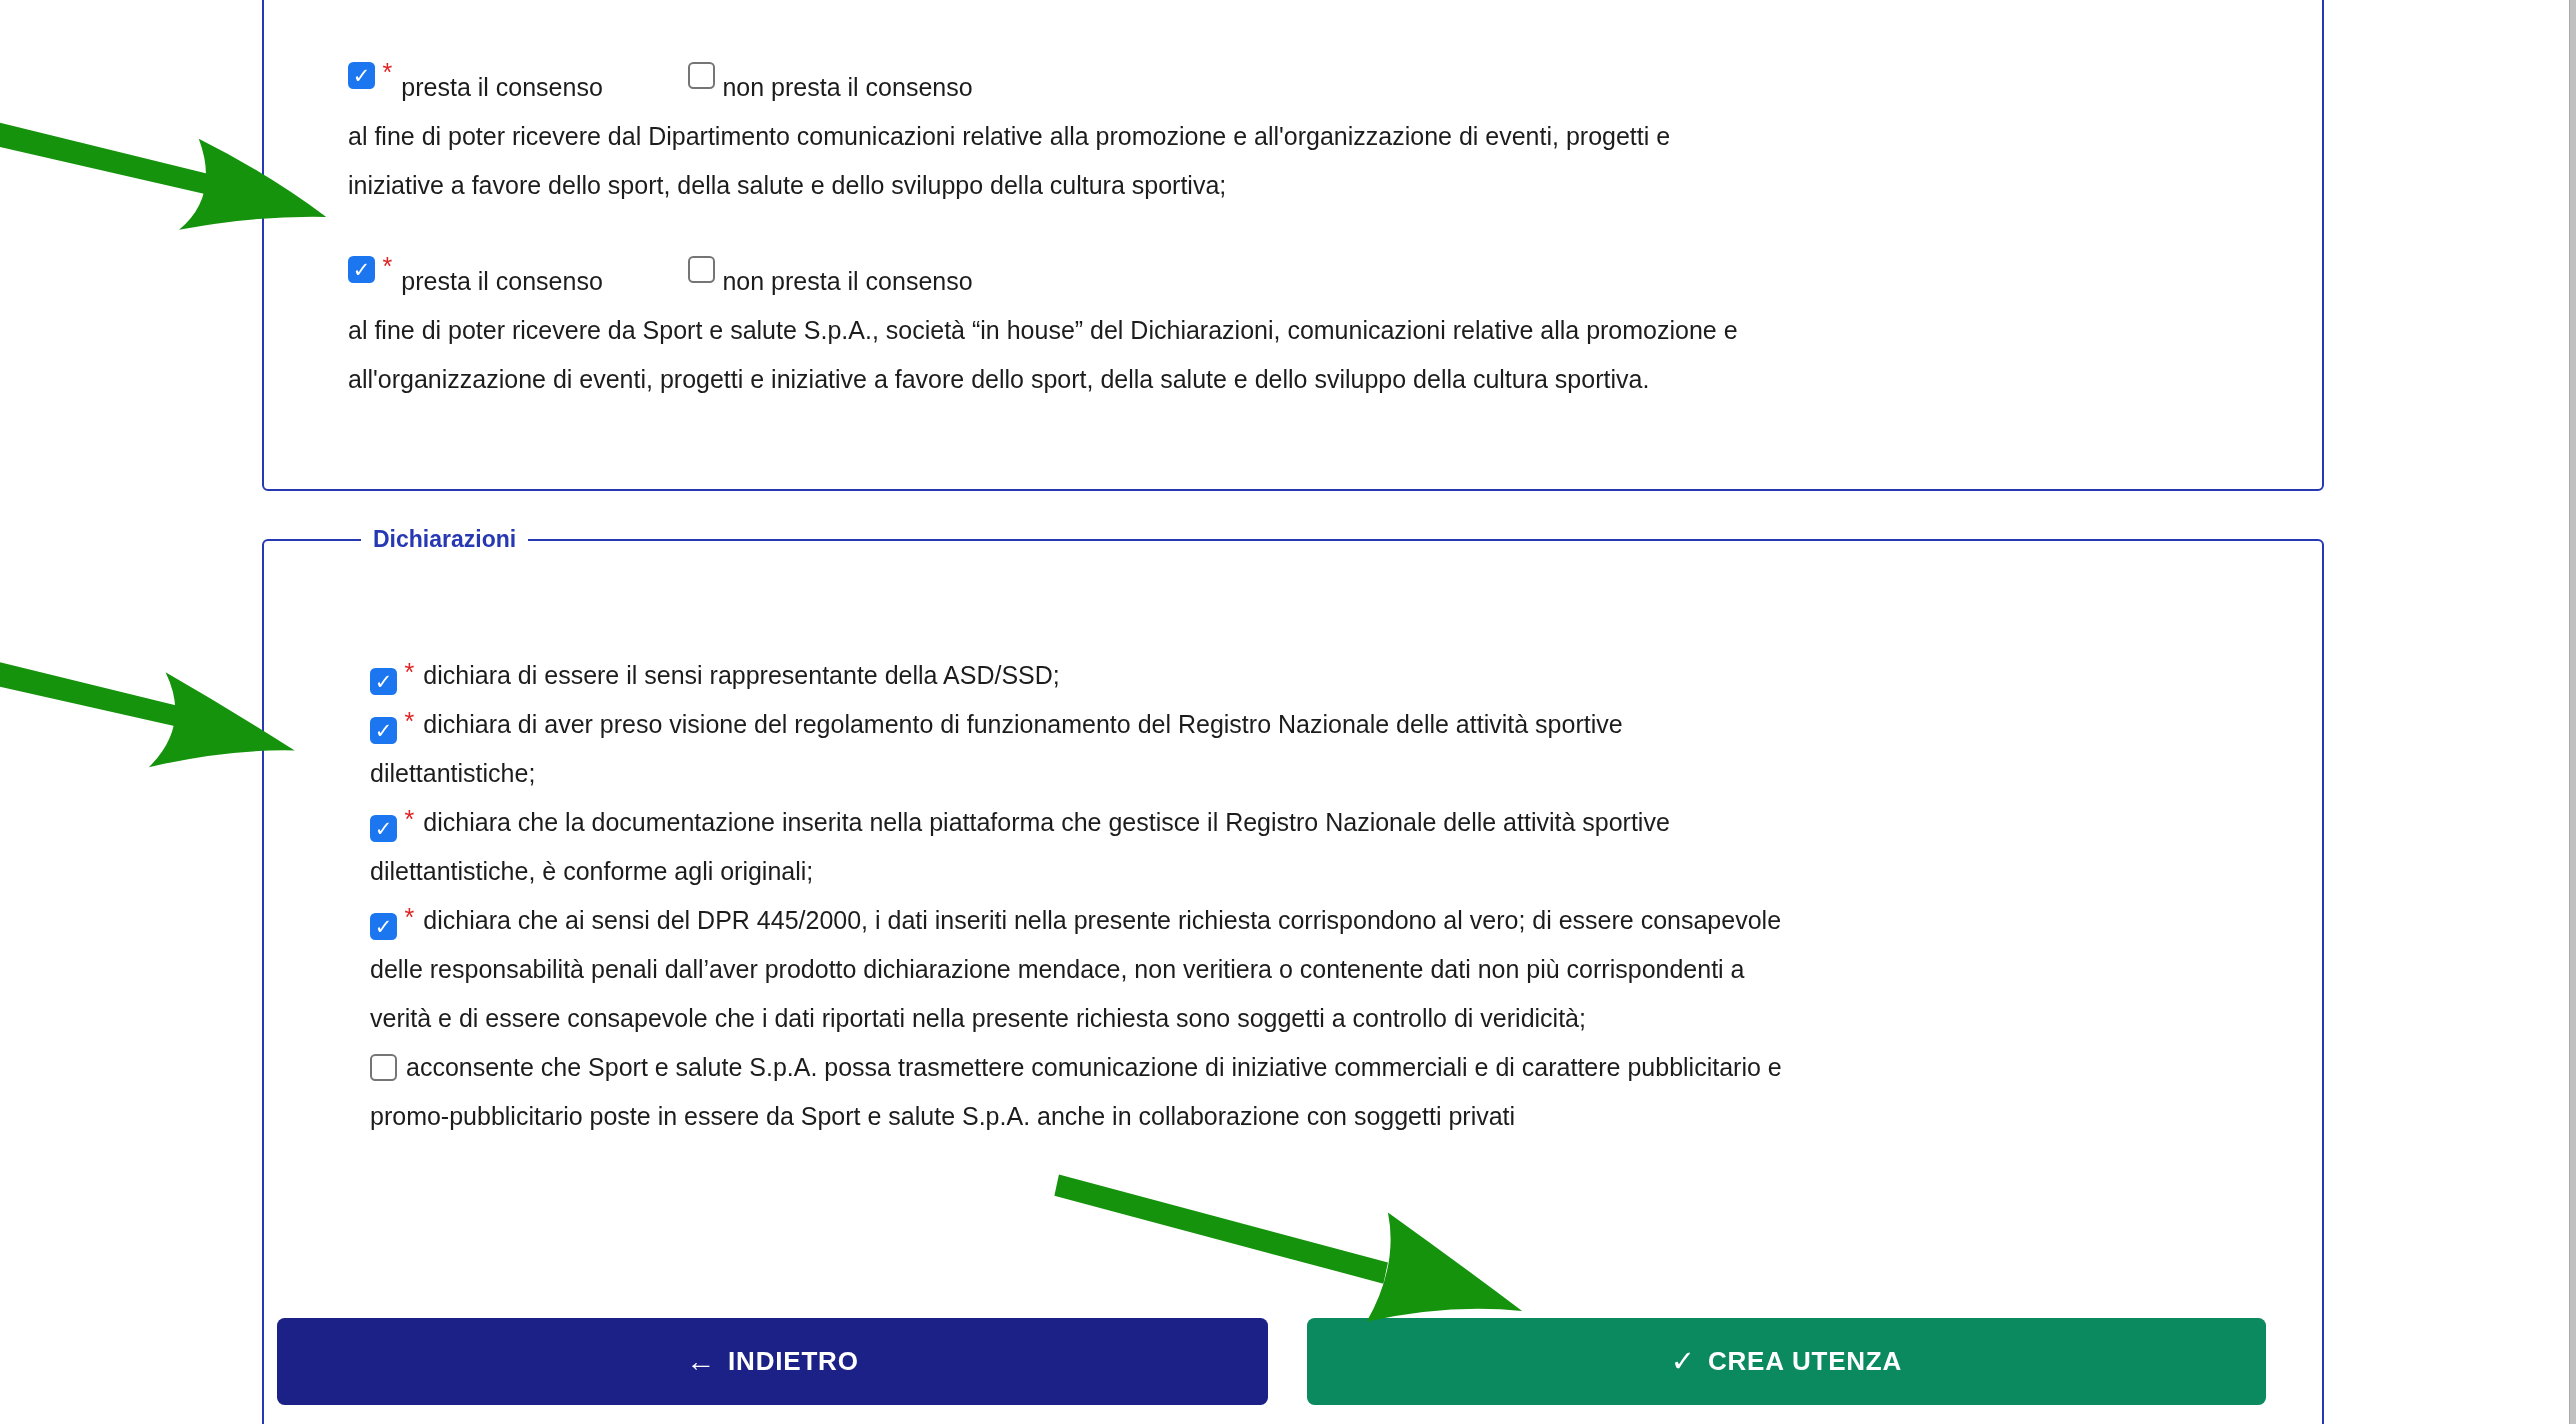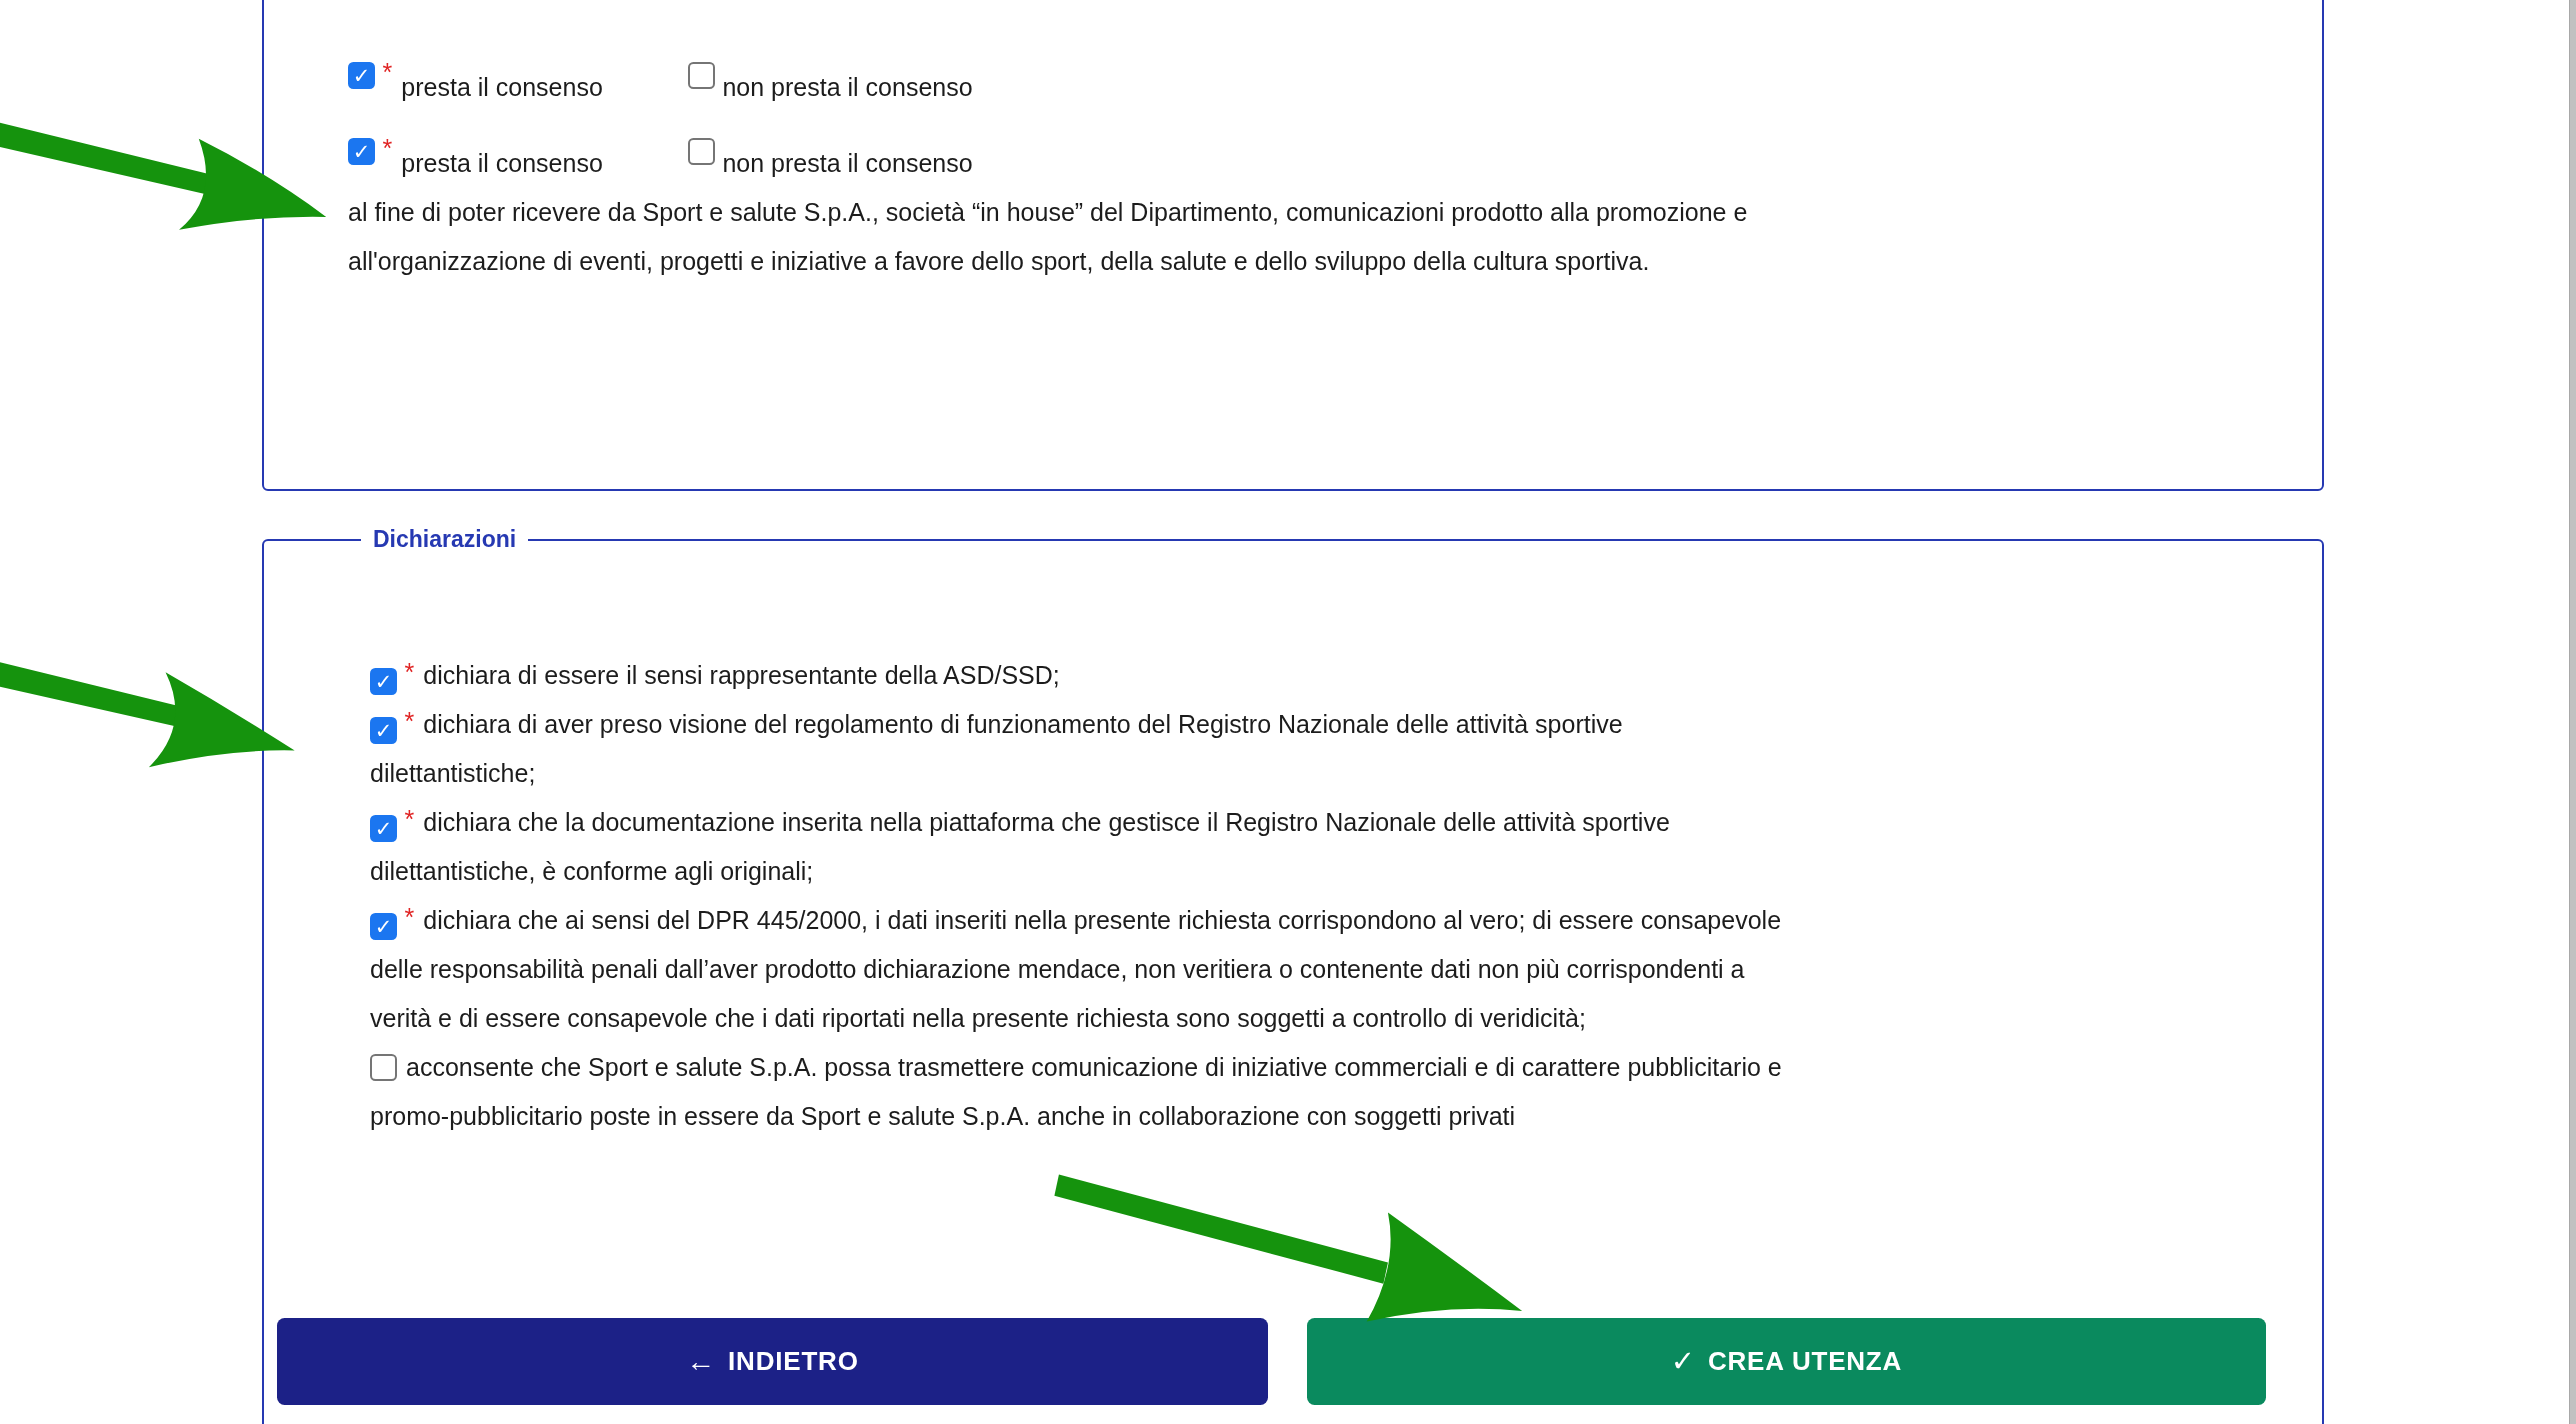--- a/index.html
+++ b/index.html
@@ -136,34 +136,36 @@
         <span class="cb-glyph">✓</span>
       </span>
       <span class="req">*</span>
       <span class="opt-label" style="margin-left:0">presta il consenso</span>
       <span class="cb opt-no">
         
       </span>
       <span class="opt-label">non presta il consenso</span>
     </div>
 
+    <div class="desc">al fine di poter ricevere dal Dipartimento comunicazioni relative alla promozione e all'organizzazione di eventi, progetti e
+iniziative a favore dello sport, della salute e dello sviluppo della cultura sportiva;</div>
 
     <div class="consent-row second">
       <span class="cb checked">
         <span class="cb-glyph">✓</span>
       </span>
       <span class="req">*</span>
       <span class="opt-label" style="margin-left:0">presta il consenso</span>
       <span class="cb opt-no">
         
       </span>
       <span class="opt-label">non presta il consenso</span>
     </div>
 
-    <div class="desc">al fine di poter ricevere da Sport e salute S.p.A., società “in house” del Dipartimento, comunicazioni prodotto alla promozione e
+    <div class="desc">al fine di poter ricevere da Sport e salute S.p.A., società “in house” del Dichiarazioni, comunicazioni relative alla promozione e
 all'organizzazione di eventi, progetti e iniziative a favore dello sport, della salute e dello sviluppo della cultura sportiva.</div>
   </div>
 
   <div class="box declarations">
     <div class="legend">Dichiarazioni</div>
 
     <div class="decl-block">
 
       <div class="decl">
         <span class="cb checked">

